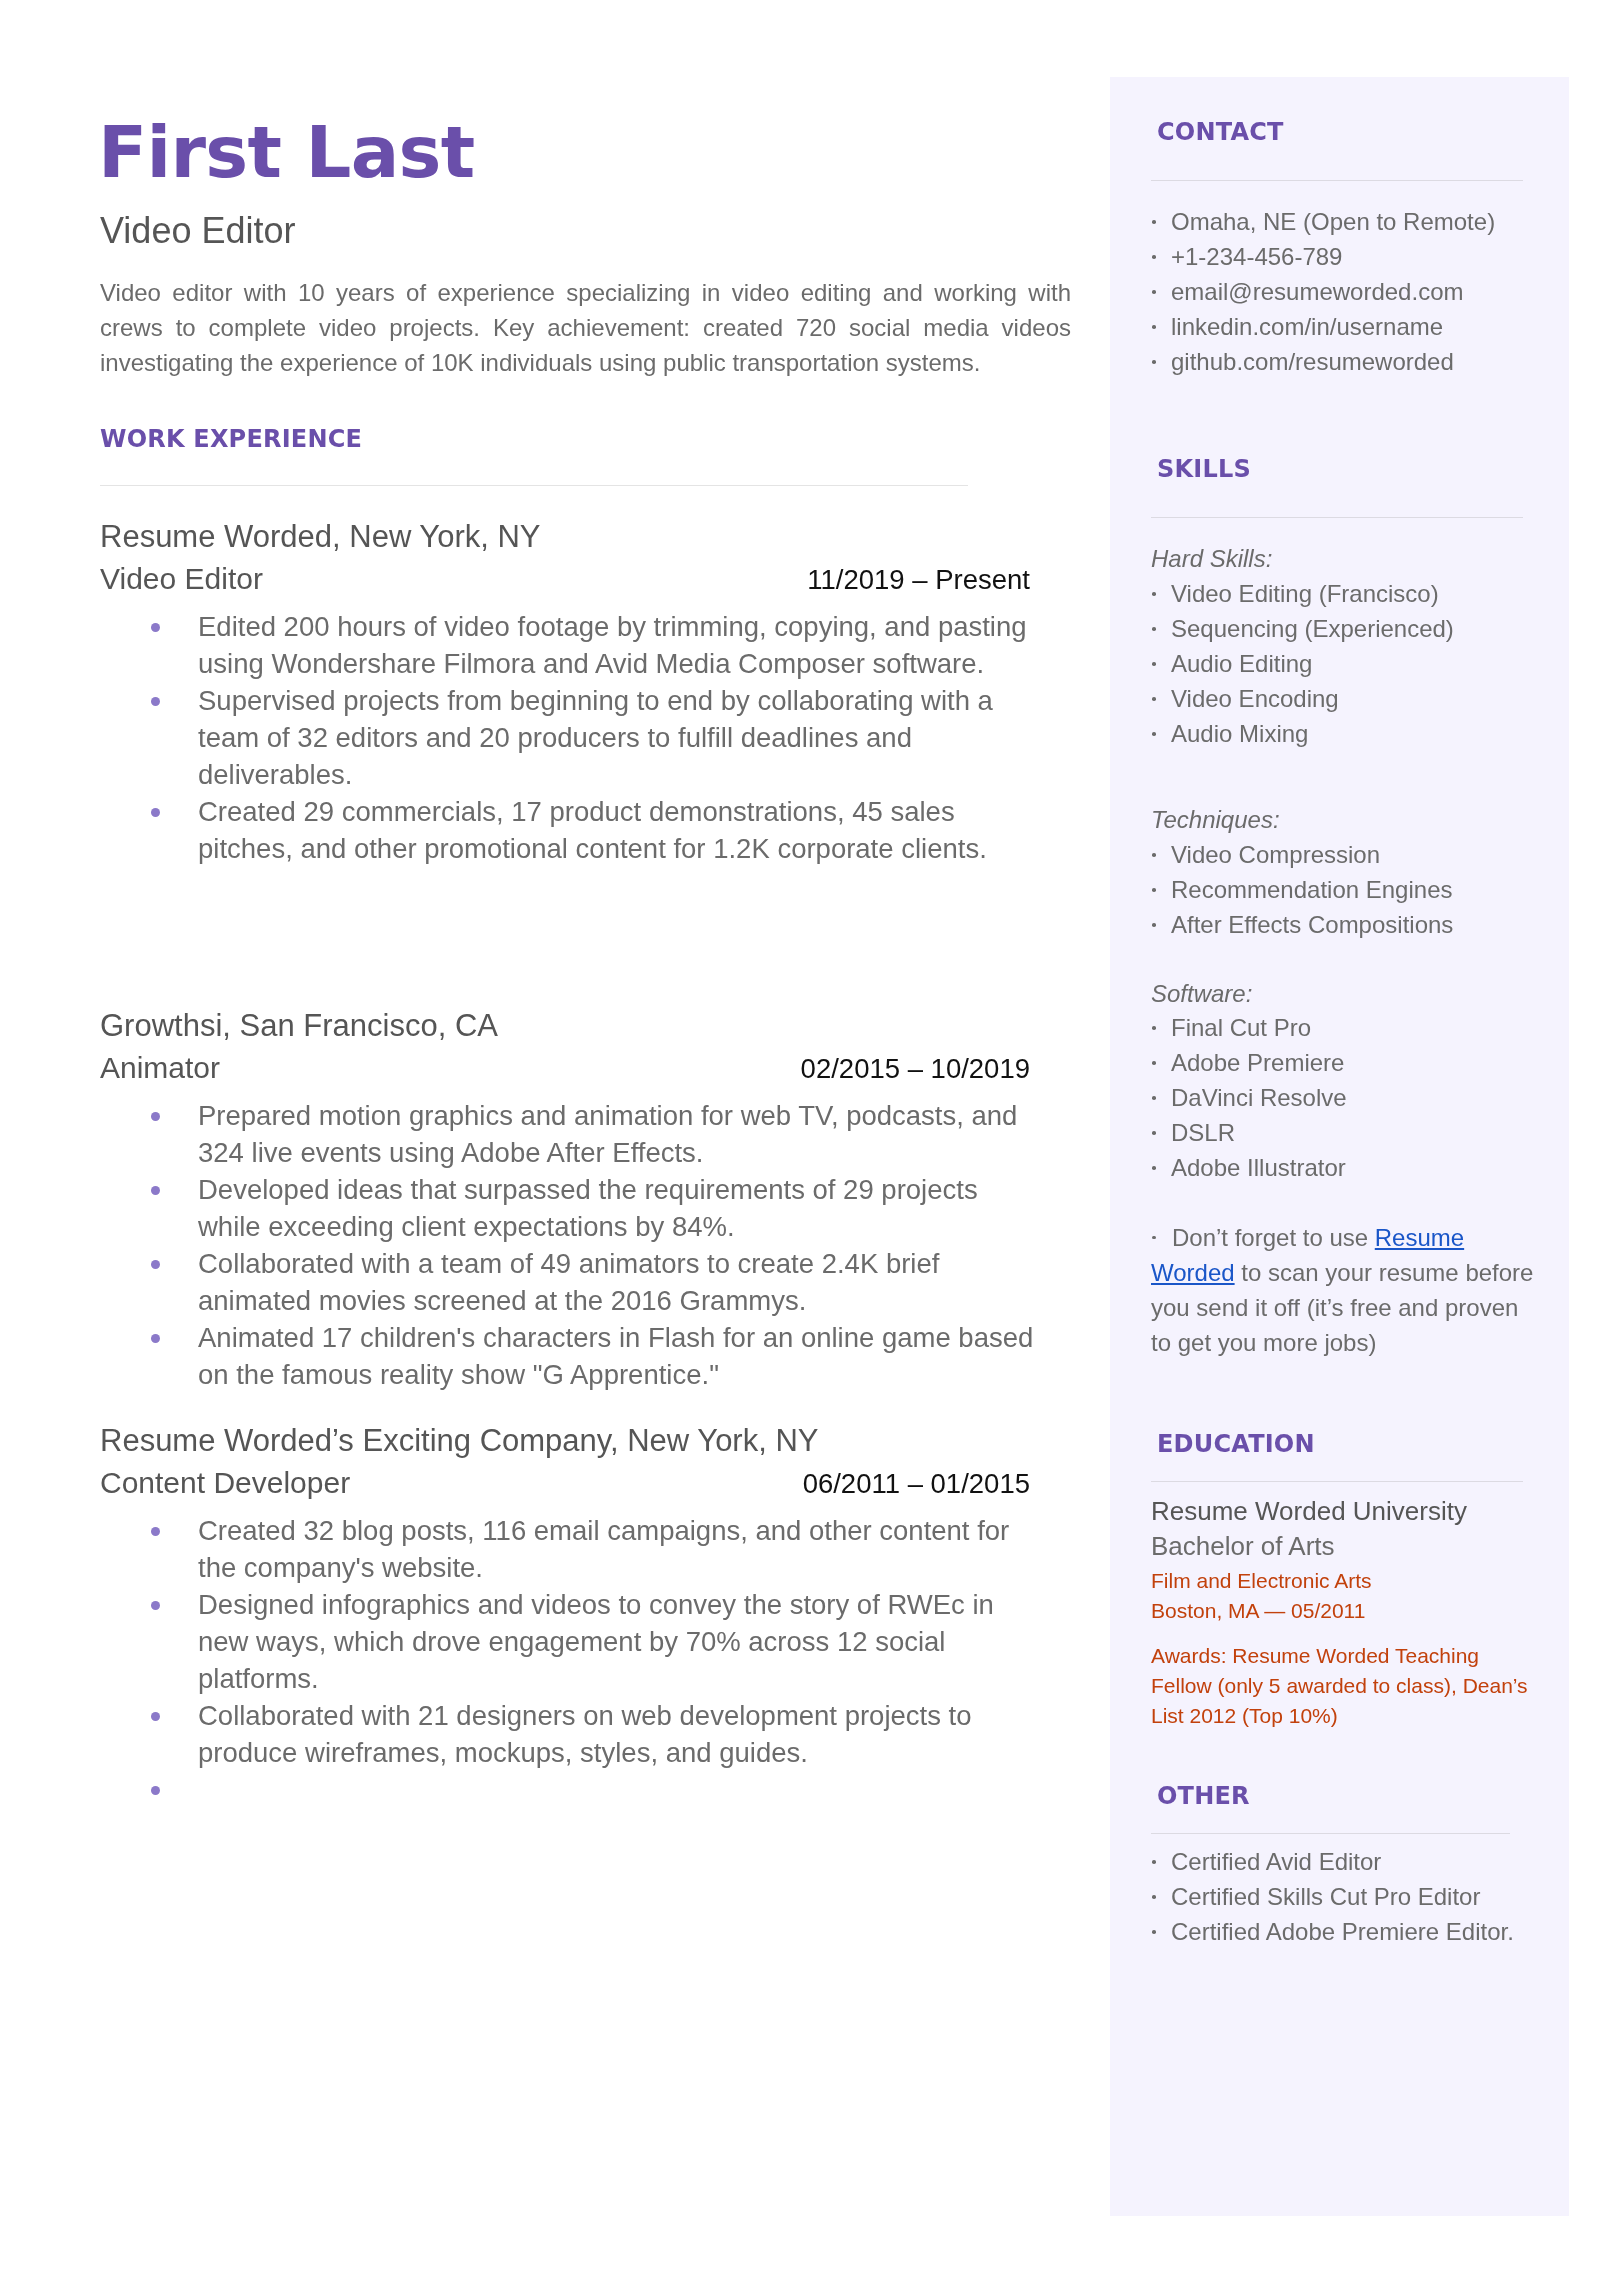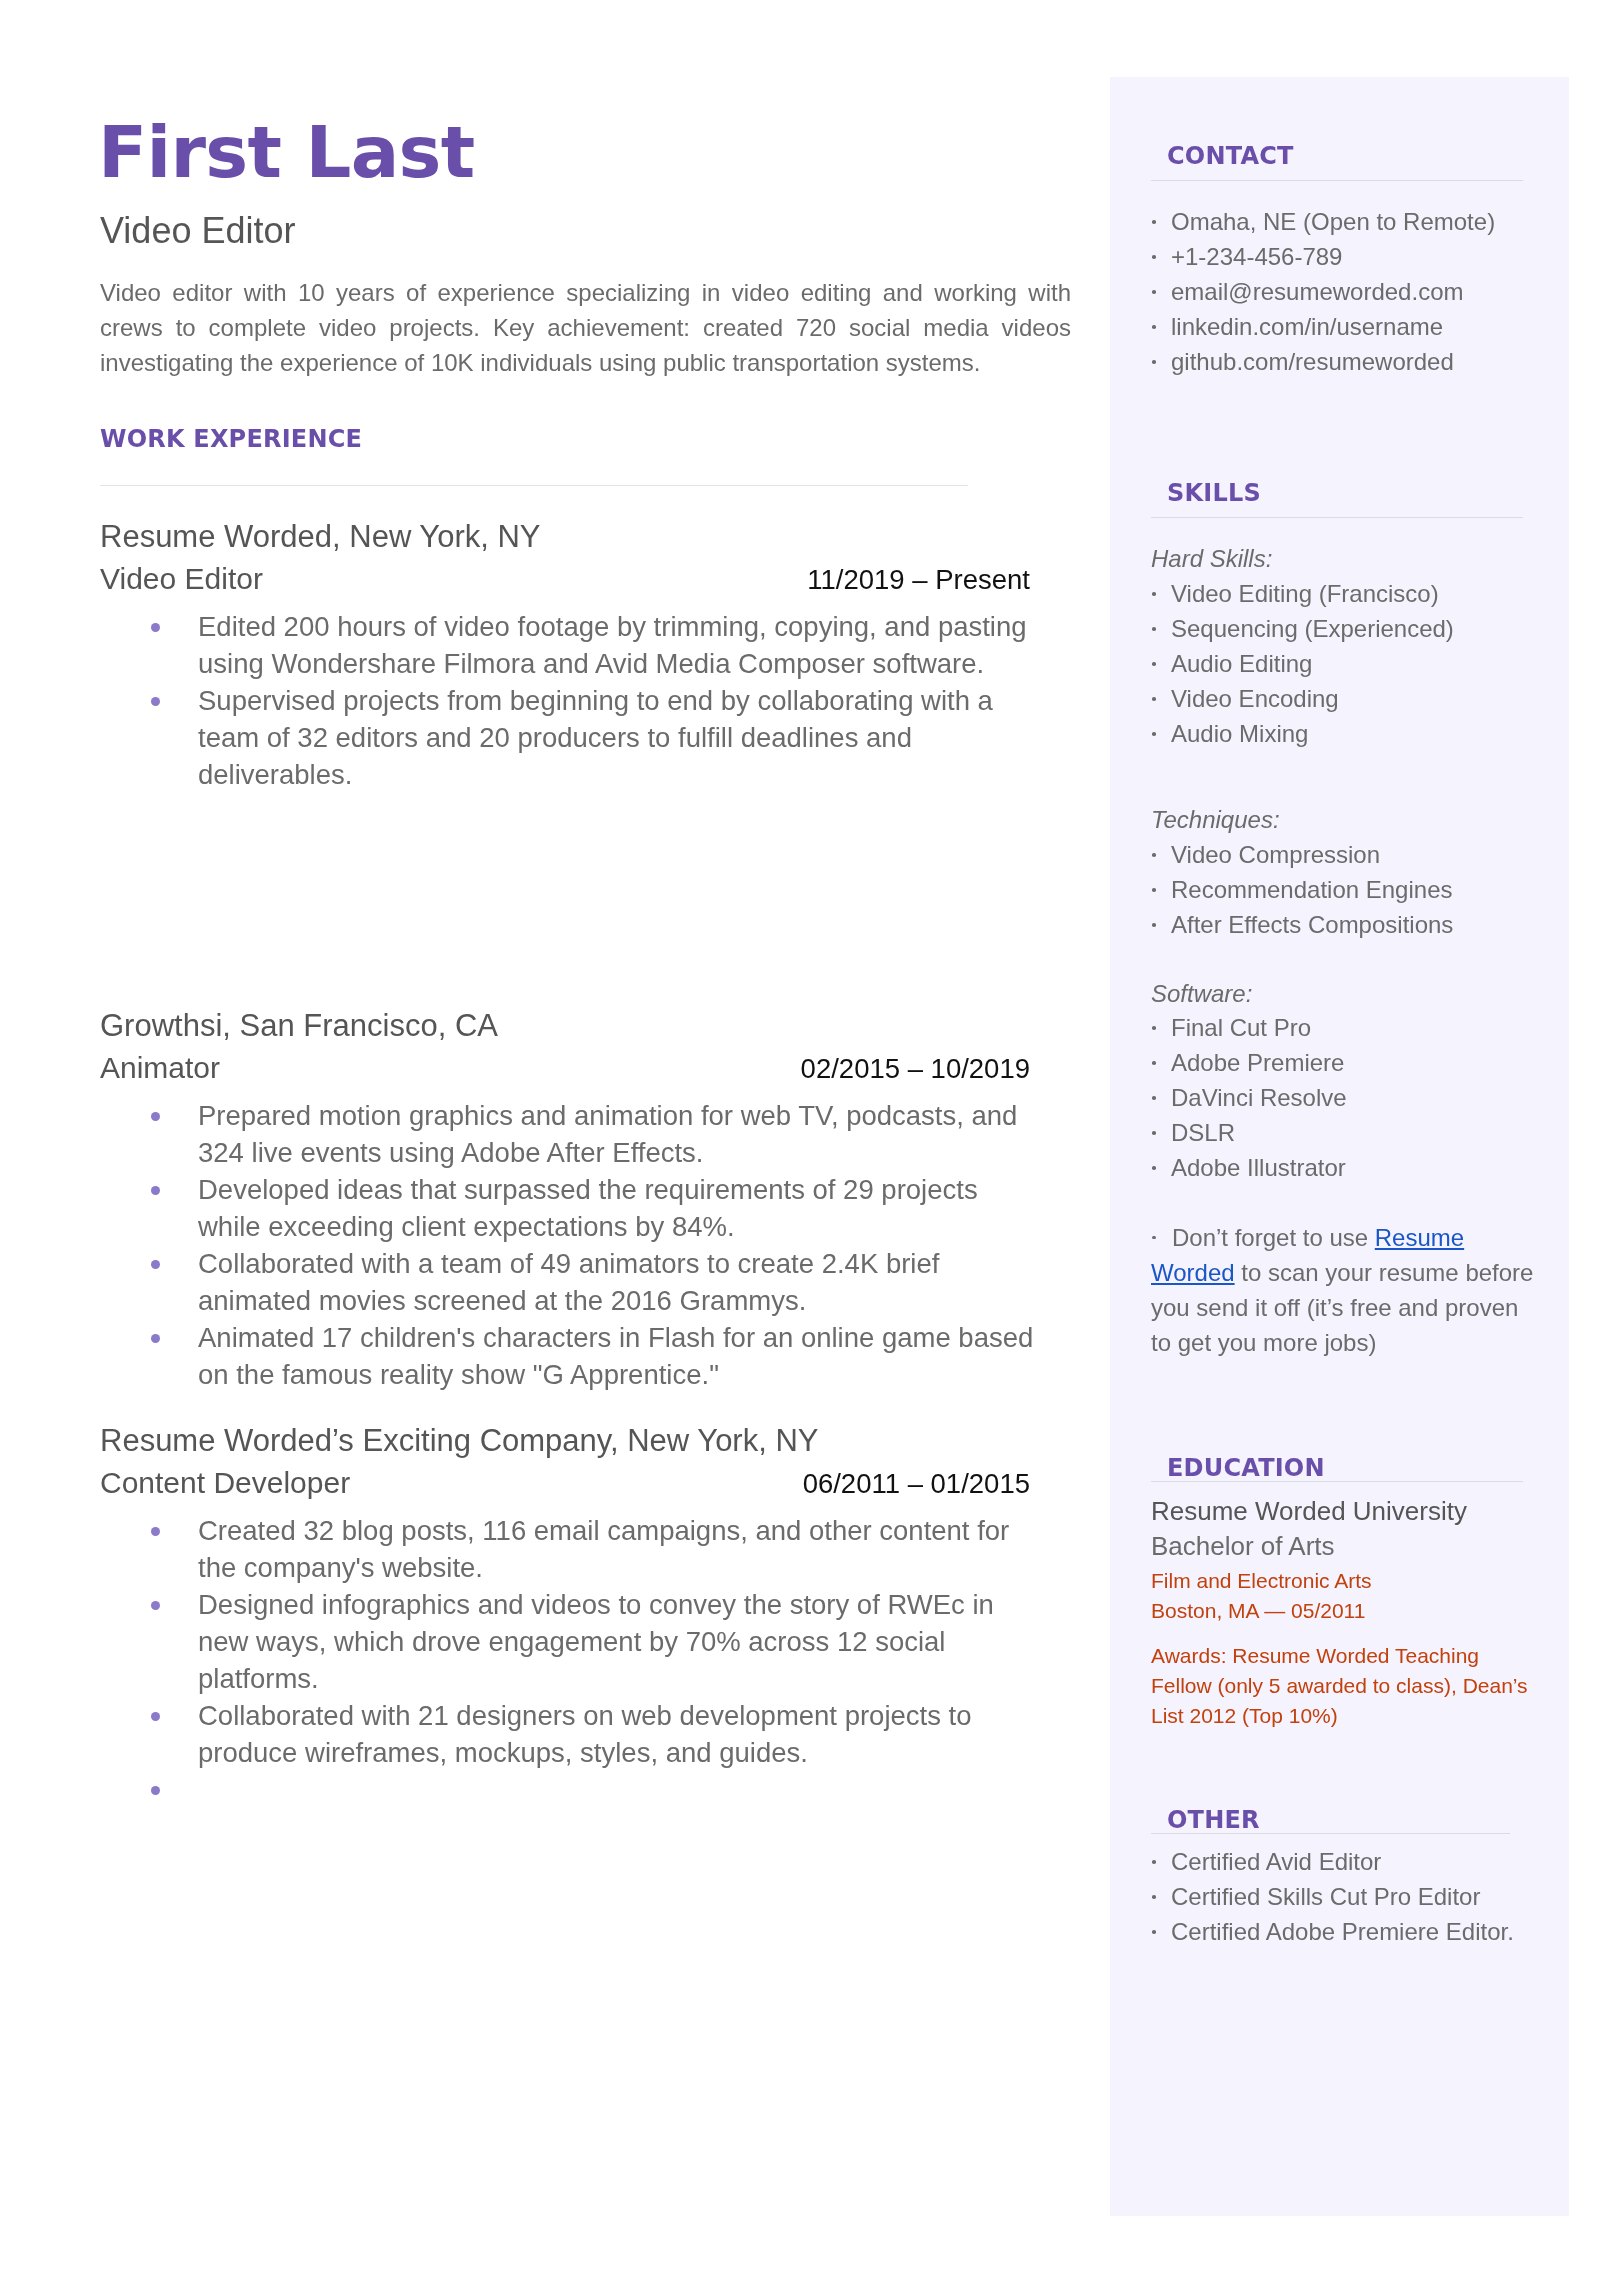--- a/index.html
+++ b/index.html
@@ -33,21 +33,21 @@
   .job-title { font-size: 30px; color: #555555; line-height: 1; }
   .job-dates { font-size: 27.5px; color: #111111; line-height: 1; }
   .bullets { list-style: none; margin: 14.5px 0 0 0; padding: 0; }
   .bullets li { position: relative; padding-left: 98px; font-size: 27.5px; line-height: 37px; color: #6b6b6b; width: 846px; }
   .bullets li .dot {
     position: absolute; left: 51px; top: 14.5px; width: 9.4px; height: 9.4px; border-radius: 50%; background: #8B79C9;
   }
 
   .sidebar { left: 1110px; top: 77px; width: 459px; height: 2139px; background: #F5F3FE; }
   .side-inner { position: absolute; left: 41px; top: 0; width: 391px; }
-  .s-head { position: absolute; left: 16px; margin-top: 24px; }
+  .s-head { position: absolute; left: 6px; }
   .s-div { position: absolute; left: 0; width: 372px; height: 1.4px; background: #dcdae2; }
   .s-list { position: absolute; left: 0; margin: 0; padding: 0; list-style: none; }
   .s-list li { font-size: 24px; line-height: 35px; color: #6b6b6b; white-space: nowrap; position: relative; padding-left: 20px; }
   .s-list li .sdot { position: absolute; left: 1.4px; top: 16px; width: 3.6px; height: 3.6px; border-radius: 50%; background: #6b6b6b; }
   .s-sub { position: absolute; left: 0; font-size: 24px; font-style: italic; color: #6b6b6b; line-height: 35px; }
   .note { position: absolute; left: 0; width: 391px; font-size: 24px; line-height: 35px; color: #6b6b6b; }
   .note a { color: #1a56c8; text-decoration: underline; }
   .note .sdot { display: inline-block; width: 3.6px; height: 3.6px; border-radius: 50%; background: #6b6b6b; vertical-align: middle; margin: 0 16px 4.3px 1.4px; }
   .edu-school { position: absolute; left: 0; font-size: 26px; color: #555555; line-height: 1; white-space: nowrap; }
   .edu-degree { position: absolute; left: 0; font-size: 26px; color: #6b6b6b; line-height: 1; white-space: nowrap; }
@@ -65,20 +65,21 @@
 
 <div class="job" style="top:521px;">
   <div class="job-company">Resume Worded, New York, NY</div>
   <div class="job-row">
     <span class="job-title">Video Editor</span>
     <span class="job-dates">11/2019 – Present</span>
   </div>
   <ul class="bullets">
     <li><span class="dot"></span><span>Edited 200 hours of video footage by trimming, copying, and pasting using Wondershare Filmora and Avid Media Composer software.</span></li>
     <li><span class="dot"></span><span>Supervised projects from beginning to end by collaborating with a team of 32 editors and 20 producers to fulfill deadlines and deliverables.</span></li>
+    <li><span class="dot"></span><span>Created 29 commercials, 17 product demonstrations, 45 sales pitches, and other promotional content for 1.2K corporate clients.</span></li>
   </ul>
 </div>
 
 <div class="job" style="top:1010px;">
   <div class="job-company">Growthsi, San Francisco, CA</div>
   <div class="job-row">
     <span class="job-title">Animator</span>
     <span class="job-dates">02/2015 – 10/2019</span>
   </div>
   <ul class="bullets">

